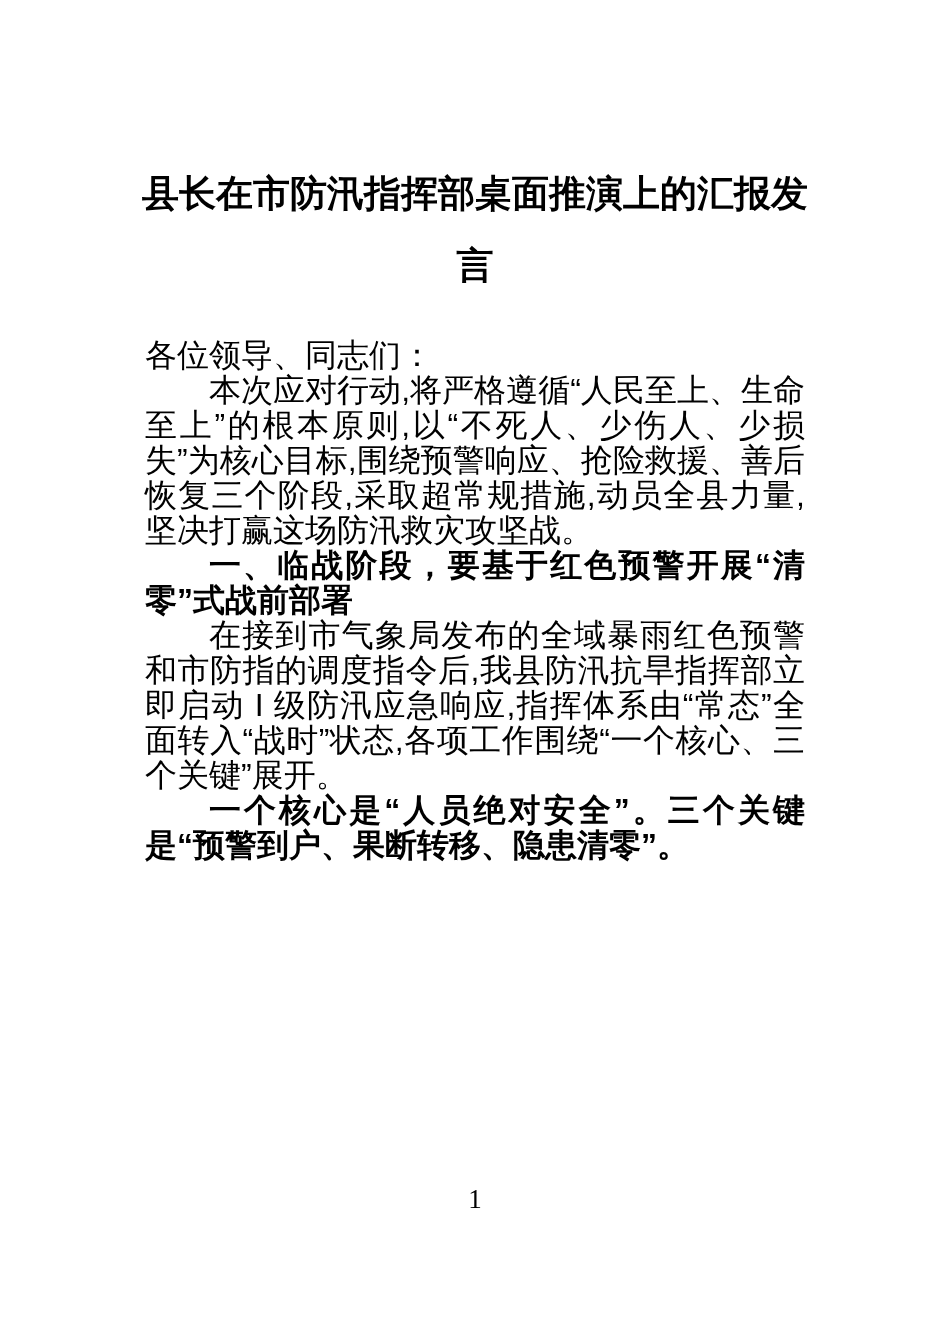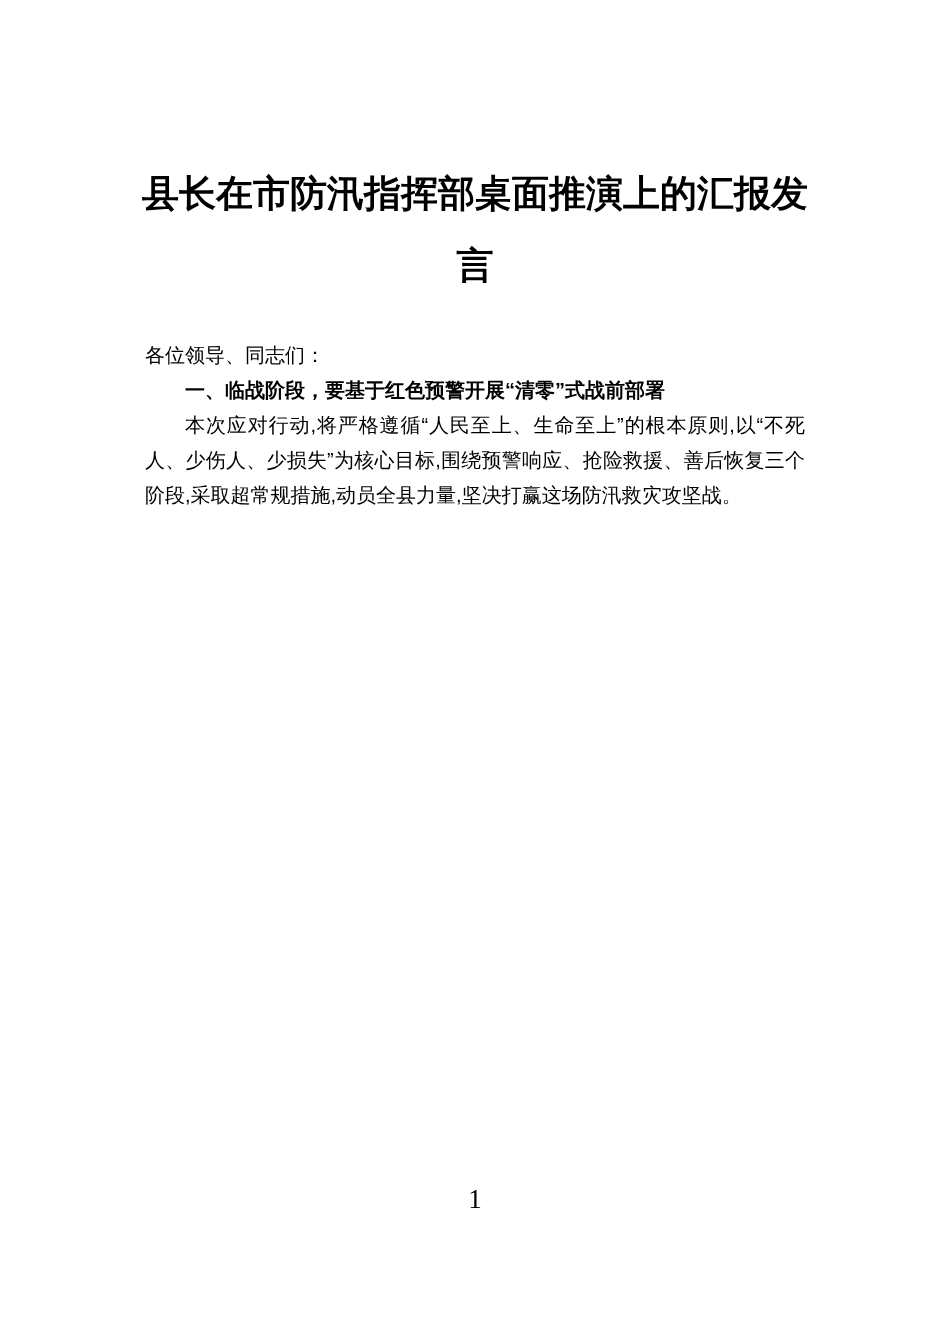--- a/index.html
+++ b/index.html
@@ -25,21 +25,21 @@
     font-size: 37px;
     font-weight: bold;
     line-height: 72px;
     letter-spacing: 0px;
   }
   .doc-body {
     position: absolute;
     top: 338px;
     left: 145px;
     width: 660px;
-    font-size: 20px;
+    font-size: 32px;
     line-height: 35px;
     text-align: justify;
   }
   .doc-body p {
     margin: 0;
     padding: 0;
     text-indent: 2em;
   }
   .doc-body p.no-indent {
     text-indent: 0;
@@ -62,24 +62,26 @@
 
 <div class="page">
 
   <div class="doc-title">县长在市防汛指挥部桌面推演上的汇报发言</div>
 
   <div class="doc-body">
 
     <p class="no-indent">各位领导、同志们：</p>
 
 
+    <p><span class="bold"></span><span>本次应对行动,将严格遵循“人民至上、生命至上”的根本原则,以“不死人、少伤人、少损失”为核心目标,围绕预警响应、抢险救援、善后恢复三个阶段,采取超常规措施,动员全县力量,坚决打赢这场防汛救灾攻坚战。</span></p>
+
     <p><span class="bold">一、临战阶段，要基于红色预警开展“清零”式战前部署</span><span></span></p>
 
-    <p><span class="bold"></span><span>本次应对行动,将严格遵循“人民至上、生命至上”的根本原则,以“不死人、少伤人、少损失”为核心目标,围绕预警响应、抢险救援、善后恢复三个阶段,采取超常规措施,动员全县力量,坚决打赢这场防汛救灾攻坚战。</span></p>
+    <p><span class="bold"></span><span>在接到市气象局发布的全域暴雨红色预警和市防指的调度指令后,我县防汛抗旱指挥部立即启动 I 级防汛应急响应,指挥体系由“常态”全面转入“战时”状态,各项工作围绕“一个核心、三个关键”展开。</span></p>
 
-
+    <p><span class="bold">一个核心是“人员绝对安全”。三个关键是“预警到户、果断转移、隐患清零”。</span><span></span></p>
 
 
   </div>
 
   <div class="page-number">1</div>
 
 </div>
 
 </body></html>

